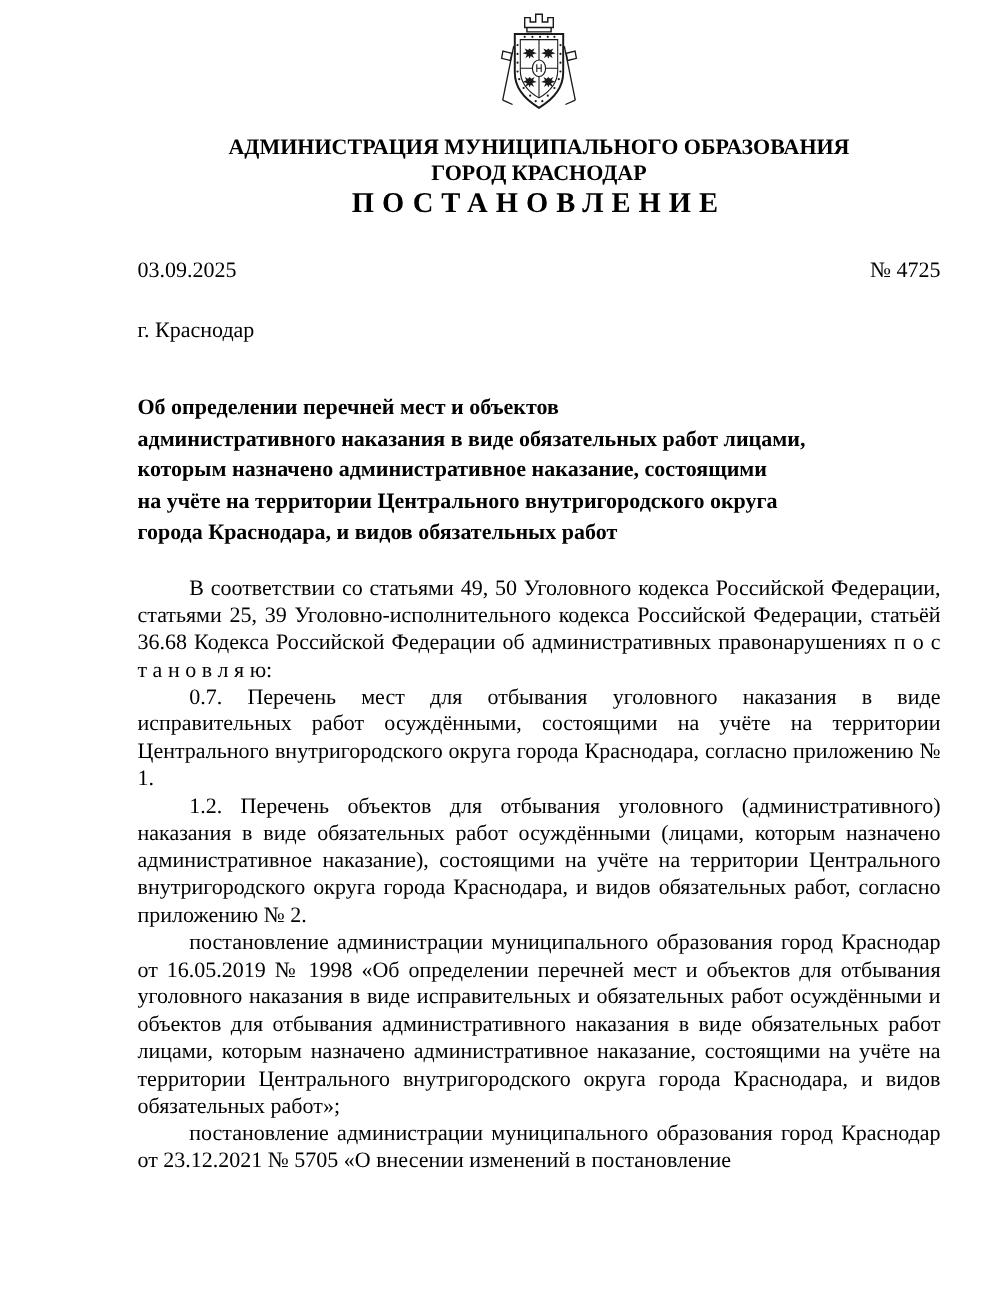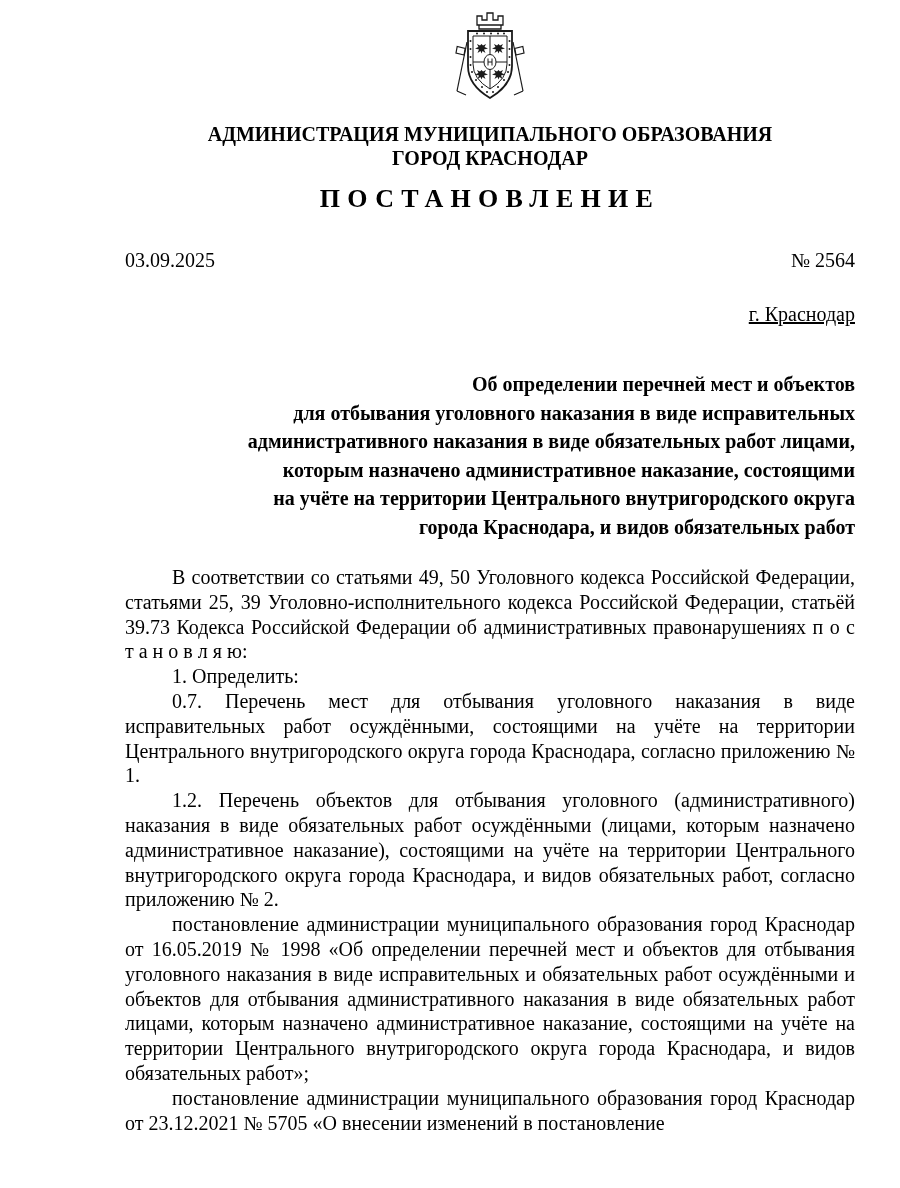--- a/index.html
+++ b/index.html
@@ -21,45 +21,43 @@
     height: 100px;
   }
   .org-name {
     margin-top: 14px;
     text-align: center;
     font-weight: bold;
     font-size: 20px;
     line-height: 24px;
   }
   .doc-type {
-    margin-top: 14px;
     text-align: center;
     font-weight: bold;
     font-size: 26px;
     line-height: 30px;
     letter-spacing: 0.28em;
   }
   .meta-row {
     margin-top: 34px;
     display: flex;
     justify-content: space-between;
     align-items: flex-start;
     font-size: 20px;
     line-height: 24px;
   }
   .place {
     margin-top: 30px;
-    text-align: right;
+    text-align: left;
     font-size: 20px;
     line-height: 24px;
-    text-decoration: underline;
   }
   .doc-title {
     margin-top: 44px;
-    text-align: right;
+    text-align: left;
     font-weight: bold;
     font-size: 20px;
     line-height: 28.5px;
   }
   .doc-body {
     margin-top: 24px;
     font-size: 20px;
     line-height: 24.8px;
     text-align: justify;
   }
@@ -133,36 +131,34 @@
 
   <div class="org-name">
     <div>АДМИНИСТРАЦИЯ МУНИЦИПАЛЬНОГО ОБРАЗОВАНИЯ</div>
     <div>ГОРОД КРАСНОДАР</div>
   </div>
 
   <div class="doc-type">ПОСТАНОВЛЕНИЕ</div>
 
   <div class="meta-row">
     <span>03.09.2025</span>
-    <span>№ 2564</span>
+    <span>№ 4725</span>
   </div>
 
   <div class="place">г. Краснодар</div>
 
   <div class="doc-title">
     <div>Об определении перечней мест и объектов</div>
-    <div>для отбывания уголовного наказания в виде исправительных</div>
     <div>административного наказания в виде обязательных работ лицами,</div>
     <div>которым назначено административное наказание, состоящими</div>
     <div>на учёте на территории Центрального внутригородского округа</div>
     <div>города Краснодара, и видов обязательных работ</div>
   </div>
 
   <div class="doc-body">
-    <p>В соответствии со статьями 49, 50 Уголовного кодекса Российской Федерации, статьями 25, 39 Уголовно-исполнительного кодекса Российской Федерации, статьёй 39.73 Кодекса Российской Федерации об административных правонарушениях п о с т а н о в л я ю:</p>
-    <p>1. Определить:</p>
+    <p>В соответствии со статьями 49, 50 Уголовного кодекса Российской Федерации, статьями 25, 39 Уголовно-исполнительного кодекса Российской Федерации, статьёй 36.68 Кодекса Российской Федерации об административных правонарушениях п о с т а н о в л я ю:</p>
     <p>0.7. Перечень мест для отбывания уголовного наказания в виде исправительных работ осуждёнными, состоящими на учёте на территории Центрального внутригородского округа города Краснодара, согласно приложению № 1.</p>
     <p>1.2. Перечень объектов для отбывания уголовного (административного) наказания в виде обязательных работ осуждёнными (лицами, которым назначено административное наказание), состоящими на учёте на территории Центрального внутригородского округа города Краснодара, и видов обязательных работ, согласно приложению № 2.</p>
     <p>постановление администрации муниципального образования город Краснодар от 16.05.2019 № 1998 «Об определении перечней мест и объектов для отбывания уголовного наказания в виде исправительных и обязательных работ осуждёнными и объектов для отбывания административного наказания в виде обязательных работ лицами, которым назначено административное наказание, состоящими на учёте на территории Центрального внутригородского округа города Краснодара, и видов обязательных работ»;</p>
     <p>постановление администрации муниципального образования город Краснодар от 23.12.2021 № 5705 «О внесении изменений в постановление</p>
   </div>
 
 </div>
 
 </body></html>

